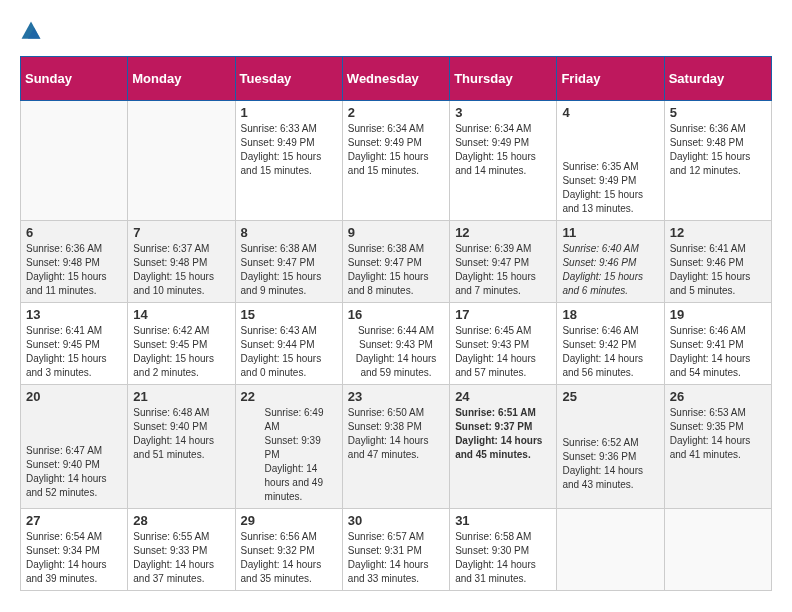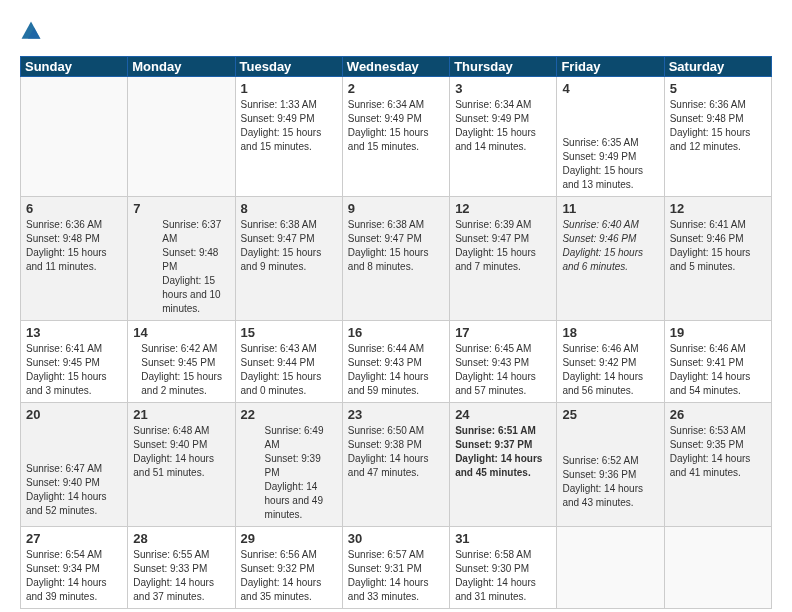--- a/index.html
+++ b/index.html
@@ -49,25 +49,25 @@
     .location-title {
       font-size: 16px;
       color: #555;
     }
     .calendar {
       width: 100%;
       border-collapse: collapse;
       border: 1px solid #ccc;
     }
     .calendar th {
-      background-color: #0c4a6e;
+      background-color: #be185d;
       color: #fff;
       font-size: 13px;
       font-weight: bold;
-      padding: 2px 4px;
+      padding: 14px 4px;
       text-align: left;
       border: 1px solid #1a5fa8;
     }
     .calendar td {
       vertical-align: top;
       border: 1px solid #ccc;
       padding: 4px 5px;
       width: calc(100% / 7);
       min-height: 80px;
       font-size: 10.5px;
@@ -125,21 +125,21 @@
         <th>Friday</th>
         <th>Saturday</th>
       </tr>
   </thead>
   <tbody id="calendar-body">
       <tr>
         <td class="empty"></td>
         <td class="empty"></td>
         <td>
           <span class="day-number">1</span>
-          <div class="day-info" style="white-space: pre-line;">Sunrise: 1:33 AM
+          <div class="day-info" style="white-space: pre-line;">Sunrise: 6:33 AM
 Sunset: 9:49 PM
 Daylight: 15 hours and 15 minutes.</div>
         </td>
         <td>
           <span class="day-number">2</span>
           <div class="day-info" style="white-space: pre-line;">Sunrise: 6:34 AM
 Sunset: 9:49 PM
 Daylight: 15 hours and 15 minutes.</div>
         </td>
         <td>
@@ -163,21 +163,21 @@
       </tr>
       <tr class="row-shaded">
         <td>
           <span class="day-number">6</span>
           <div class="day-info" style="white-space: pre-line;">Sunrise: 6:36 AM
 Sunset: 9:48 PM
 Daylight: 15 hours and 11 minutes.</div>
         </td>
         <td>
           <span class="day-number">7</span>
-          <div class="day-info" style="white-space: pre-line; margin-left: 29px;">Sunrise: 6:37 AM
+          <div class="day-info" style="white-space: pre-line;">Sunrise: 6:37 AM
 Sunset: 9:48 PM
 Daylight: 15 hours and 10 minutes.</div>
         </td>
         <td>
           <span class="day-number">8</span>
           <div class="day-info" style="white-space: pre-line;">Sunrise: 6:38 AM
 Sunset: 9:47 PM
 Daylight: 15 hours and 9 minutes.</div>
         </td>
         <td>
@@ -207,33 +207,33 @@
       </tr>
       <tr>
         <td>
           <span class="day-number">13</span>
           <div class="day-info" style="white-space: pre-line;">Sunrise: 6:41 AM
 Sunset: 9:45 PM
 Daylight: 15 hours and 3 minutes.</div>
         </td>
         <td>
           <span class="day-number">14</span>
-          <div class="day-info" style="white-space: pre-line; margin-left: 8px;">Sunrise: 6:42 AM
+          <div class="day-info" style="white-space: pre-line;">Sunrise: 6:42 AM
 Sunset: 9:45 PM
 Daylight: 15 hours and 2 minutes.</div>
         </td>
         <td>
           <span class="day-number">15</span>
           <div class="day-info" style="white-space: pre-line;">Sunrise: 6:43 AM
 Sunset: 9:44 PM
 Daylight: 15 hours and 0 minutes.</div>
         </td>
         <td>
           <span class="day-number">16</span>
-          <div class="day-info" style="white-space: pre-line;">Sunrise: 6:44 AM
+          <div class="day-info" style="white-space: pre-line; text-align: center;">Sunrise: 6:44 AM
 Sunset: 9:43 PM
 Daylight: 14 hours and 59 minutes.</div>
         </td>
         <td>
           <span class="day-number">17</span>
           <div class="day-info" style="white-space: pre-line;">Sunrise: 6:45 AM
 Sunset: 9:43 PM
 Daylight: 14 hours and 57 minutes.</div>
         </td>
         <td>

